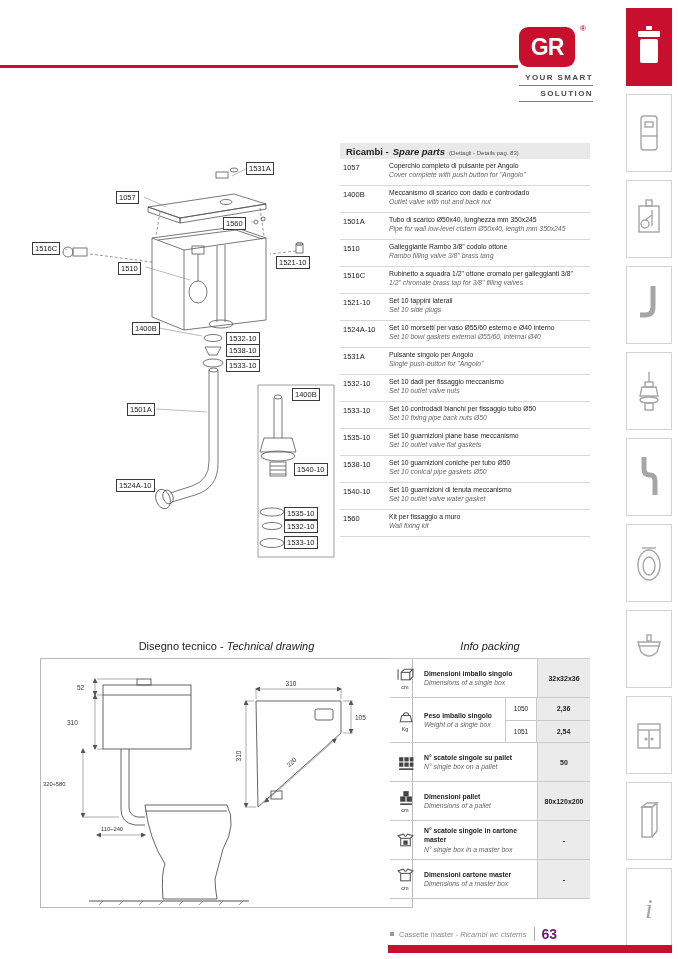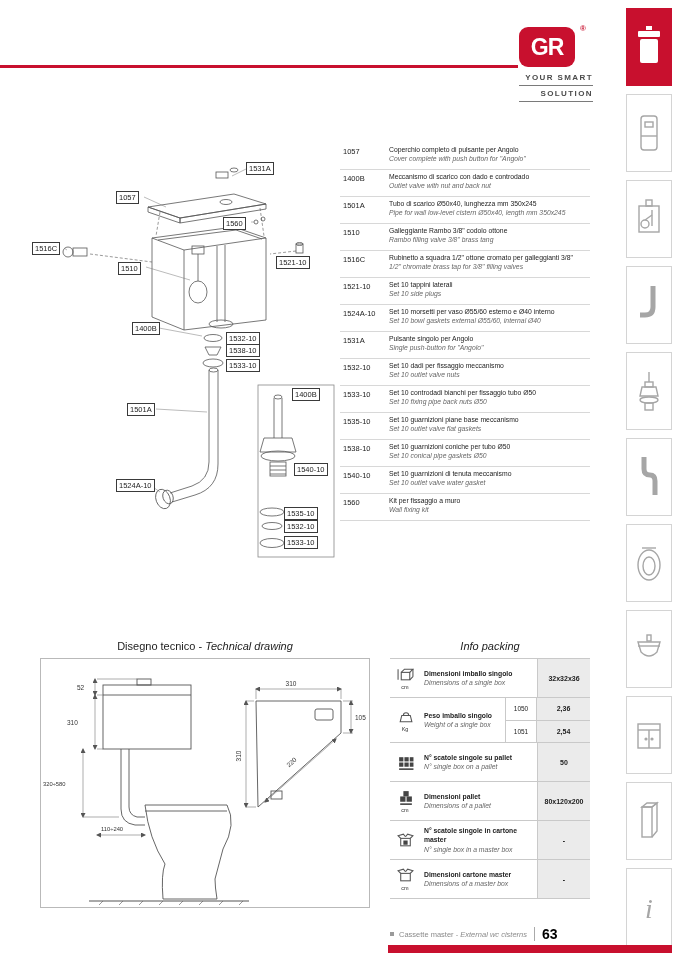--- a/index.html
+++ b/index.html
@@ -41,21 +41,21 @@
   .sp-desc{flex:1;padding-right:3px;}
   .sp-it{font-size:6.8px;color:#222;line-height:1.3;}
   .sp-en{font-size:6.8px;color:#666;font-style:italic;line-height:1.3;}
 
   
   .diagram{position:absolute;left:20px;top:150px;width:320px;height:440px;}
   .dlabel{position:absolute;border:1px solid #3a3a3a;background:#fff;font-size:7.5px;
     line-height:9px;padding:1px 2px;white-space:nowrap;}
 
   
-  .tech{position:absolute;left:40px;top:640px;width:330px;}
+  .tech{position:absolute;left:40px;top:640px;width:373px;}
   .tech-title{text-align:center;font-size:11px;margin-bottom:6px;color:#1c1c1c;}
   .tech-title .en{font-style:italic;}
   .tech-box{border:1px solid #b9b9b9;height:248px;position:relative;background:#fff;}
 
   
   .packing{position:absolute;left:390px;top:640px;width:200px;}
   .packing-title{text-align:center;font-size:11px;margin-bottom:6px;color:#1c1c1c;font-style:italic;}
   .packing-table{border-top:1px solid #c9c9c9;}
   .pk-row{display:flex;border-bottom:1px solid #c9c9c9;align-items:stretch;min-height:38px;}
   .pk-icon{width:30px;display:flex;flex-direction:column;align-items:center;justify-content:center;gap:1px;}
@@ -71,21 +71,21 @@
   .pk-subcode{width:30px;display:flex;align-items:center;justify-content:center;font-size:6.5px;}
   .pk-subval{flex:1;background:#ebebeb;border-left:1px solid #c9c9c9;display:flex;
     align-items:center;justify-content:center;font-weight:bold;font-size:7px;}
 
   
   .footer{position:absolute;left:390px;top:925px;display:flex;align-items:center;height:18px;}
   .footer-sq{width:4px;height:4px;background:#9a9a9a;margin-right:5px;}
   .footer-caption{font-size:7.5px;color:#8a8a8a;}
   .footer-caption .en{font-style:italic;}
   .footer-divider{width:1px;height:14px;background:#aaa;margin:0 7px;}
-  .page-number{font-size:14px;font-weight:bold;color:#000000;}
+  .page-number{font-size:14px;font-weight:bold;color:#701a75;}
   .footer-bar{position:absolute;left:388px;top:945px;width:284px;height:8px;background:var(--red);}
 </style>
 </head>
 <body>
 
 <div class="page">
 
   <div class="rule-red"></div>
   <div class="brand">
     <div class="brand-logo">
@@ -172,20 +172,25 @@
       </svg>
     </div>
     <div class="side-box">
       <svg width="30" height="52" viewBox="0 0 30 52">
         <text x="15" y="37" font-size="28" font-family="Liberation Serif, serif" font-style="italic" fill="#a6a6a6" text-anchor="middle">i</text>
       </svg>
     </div>
   </div>
 
   <div class="spare">
+    <div class="spare-header">
+      <span class="spare-title">Ricambi -</span>
+      <span class="spare-title-en">Spare parts</span>
+      <span class="spare-note">(Dettagli - Details pag. 83)</span>
+    </div>
     <div>
       <div class="sp-row">
           <div class="sp-code">1057</div>
           <div class="sp-desc">
             <div class="sp-it">Coperchio completo di pulsante per Angolo</div>
             <div class="sp-en">Cover complete with push button for "Angolo"</div>
           </div>
         </div>
       <div class="sp-row">
           <div class="sp-code">1400B</div>
@@ -563,20 +568,20 @@
         <div class="pk-val">-</div>
       </div>
 
     </div>
   </div>
 
   <div class="footer">
     <span class="footer-sq"></span>
     <span class="footer-caption">
       <span>Cassette master -</span>
-      <span class="en">External wc cisterns</span>
+      <span class="en">Ricambi wc cisterns</span>
     </span>
     <span class="footer-divider"></span>
     <span class="page-number">63</span>
   </div>
   <div class="footer-bar"></div>
 
 </div>
 
 </body></html>

